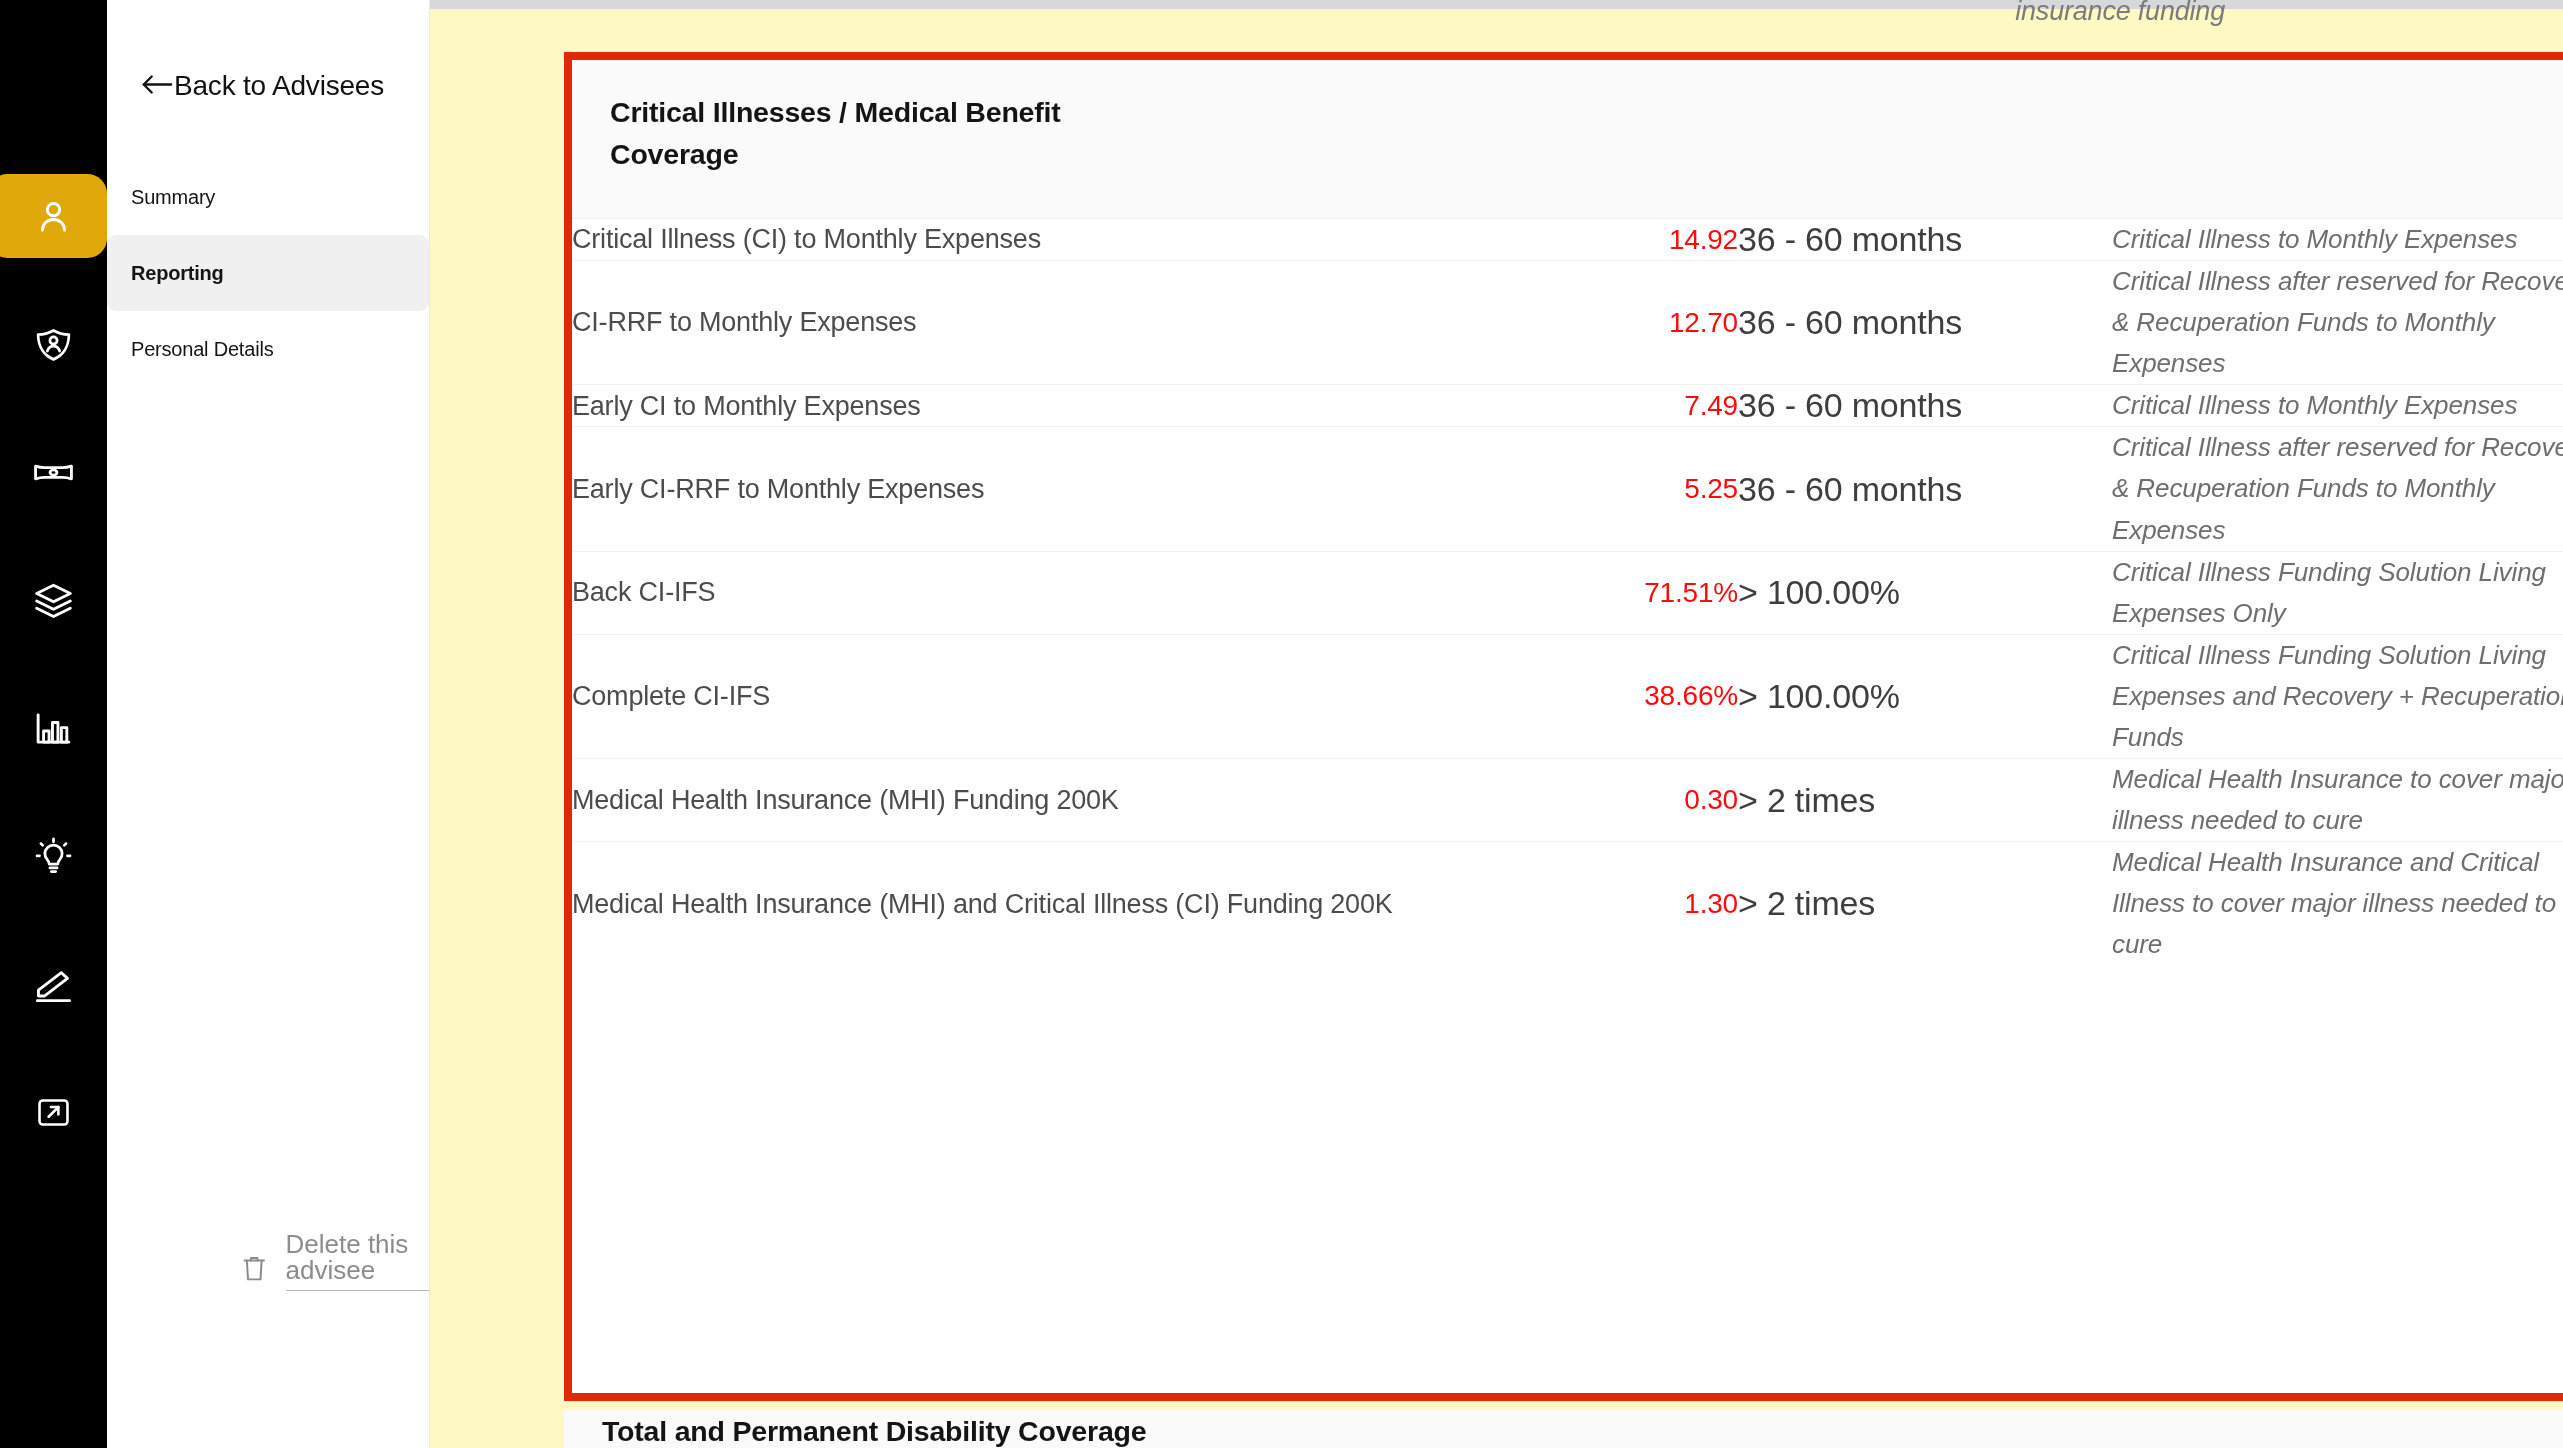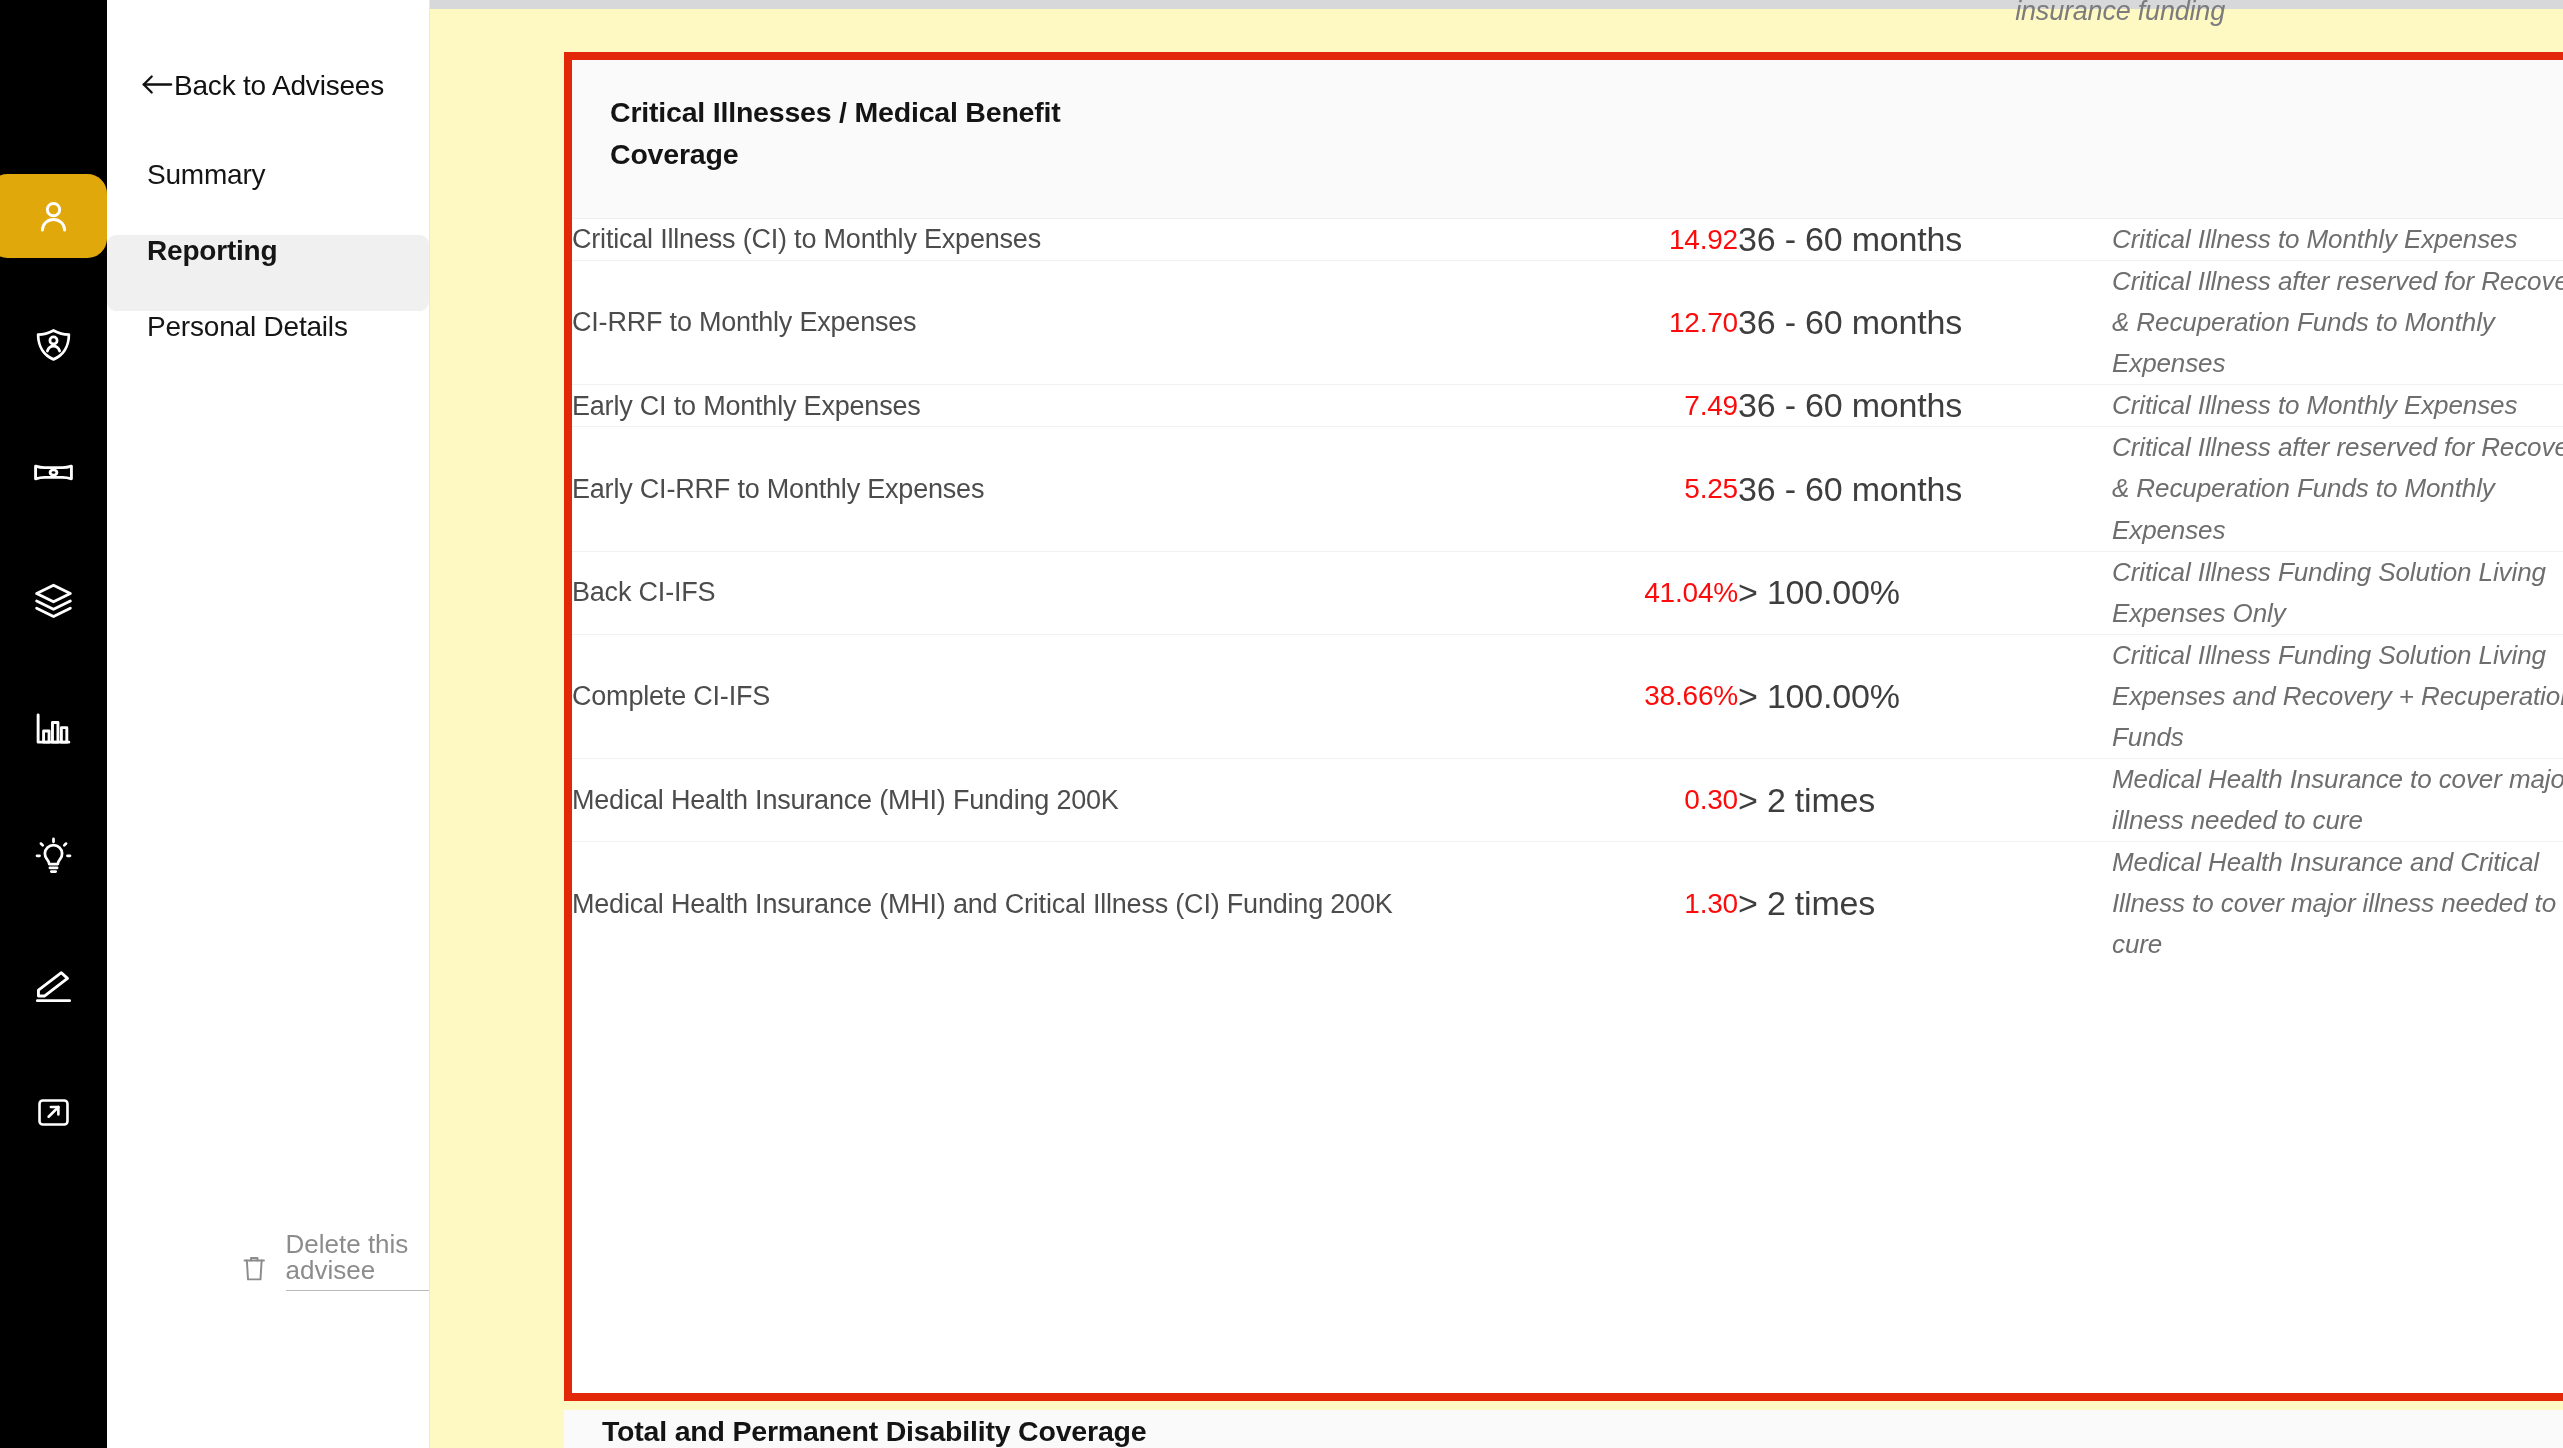--- a/index.html
+++ b/index.html
@@ -78,24 +78,24 @@
   .back-link .back-label {
     font-size: 28px;
     color: #111111;
     letter-spacing: -0.2px;
   }
 
   .nav-list { margin-top: 51px; }
   .nav-item {
     height: 76px;
     display: flex;
-    align-items: flex-start;
-    padding-left: 40px;
+    align-items: center;
+    padding-left: 24px;
     margin-right: 0;
-    font-size: 28px;
+    font-size: 20px;
     color: #151515;
     letter-spacing: -0.2px;
     cursor: pointer;
     border-radius: 9px;
   }
   .nav-item.selected {
     background: #f0f0f0;
     font-weight: bold;
   }
 
@@ -416,21 +416,21 @@
 
             <tr>
               <td class="cell-label">Early CI-RRF to Monthly Expenses</td>
               <td class="cell-value">5.25</td>
               <td class="cell-bench">36 - 60 months</td>
               <td class="cell-desc">Critical Illness after reserved for Recovery &amp; Recuperation Funds to Monthly Expenses</td>
             </tr>
 
             <tr>
               <td class="cell-label">Back CI-IFS</td>
-              <td class="cell-value">41.04%</td>
+              <td class="cell-value">71.51%</td>
               <td class="cell-bench">&gt; 100.00%</td>
               <td class="cell-desc">Critical Illness Funding Solution Living Expenses Only</td>
             </tr>
 
             <tr>
               <td class="cell-label">Complete CI-IFS</td>
               <td class="cell-value">38.66%</td>
               <td class="cell-bench">&gt; 100.00%</td>
               <td class="cell-desc">Critical Illness Funding Solution Living Expenses and Recovery + Recuperation Funds</td>
             </tr>

